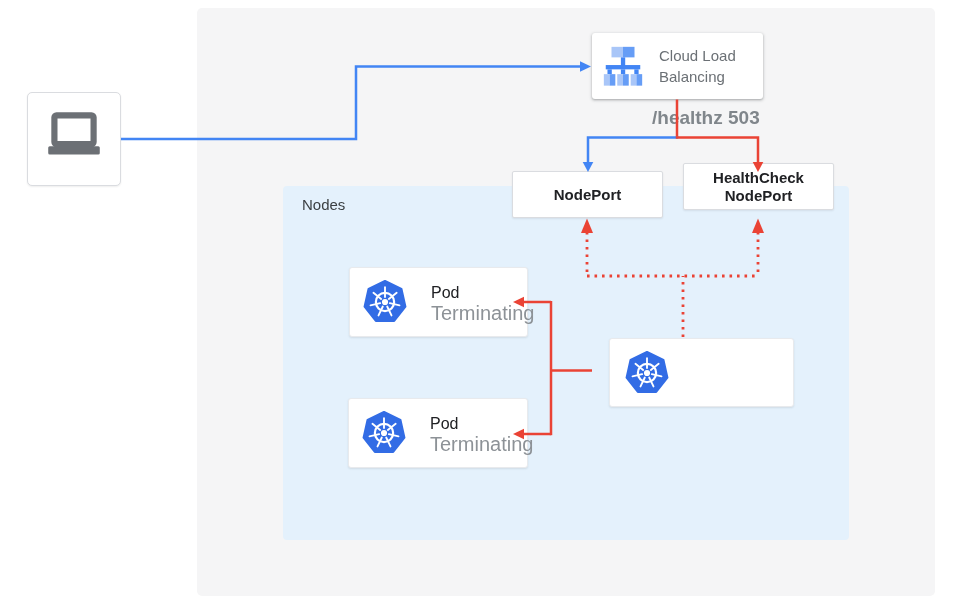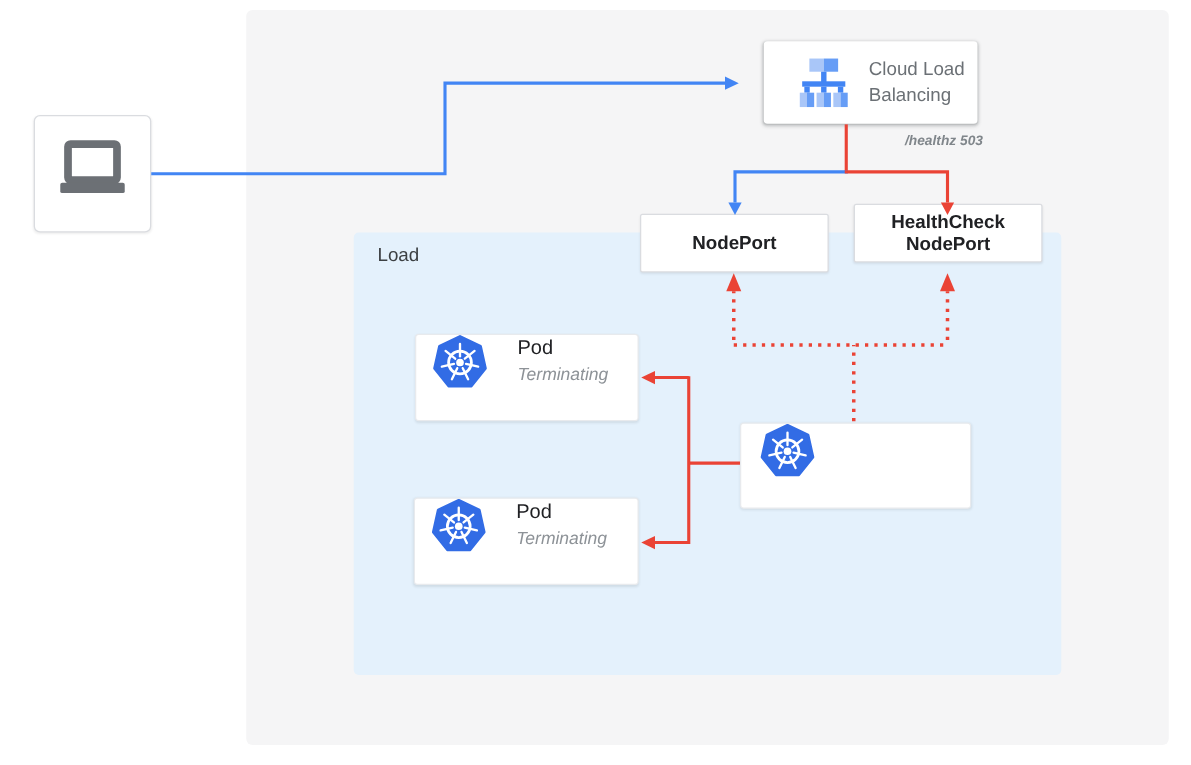--- a/index.html
+++ b/index.html
@@ -15,41 +15,41 @@
 
   .box { position:absolute; background:#ffffff; z-index:3; }
 
   .laptop-box { left:27px; top:92px; width:94px; height:94px;
             border:1px solid #dadce0; border-radius:5px;
             box-shadow:0 1px 2px rgba(0,0,0,.07);
             display:flex; align-items:center; justify-content:center; }
 
   .clb-box { left:592px; top:33px; width:171px; height:66px; border-radius:3px;
             box-shadow:0 1px 2px rgba(60,64,67,.28), 0 1px 3px 1px rgba(60,64,67,.14);
-            display:flex; align-items:center; gap:13px; padding-left:25px;margin-left:19px; }
+            display:flex; align-items:center; gap:13px; padding-left:8px; }
   .clb-label { font-size:15px; line-height:21px; color:var(--text-gray,#6b7075); width:92px; }
 
-  .healthz-label { position:absolute; left:724px; top:107px; z-index:4;
-            font-size:11px; font-weight:bold; color:#80868b;font-style:italic; }
+  .healthz-label { position:absolute; left:652px; top:107px; z-index:4;
+            font-size:19px; font-weight:bold; color:#80868b; }
 
   .port-box { width:151px; height:47px; border:1px solid #dadce0; border-radius:2px;
             box-shadow:0 1px 2px rgba(0,0,0,.08);
             display:flex; flex-direction:column; align-items:center; justify-content:center;
             font-weight:bold; font-size:15px; color:var(--text-dark,#202124); text-align:center; }
   .nodeport-box   { left:512px; top:171px; }
   .healthcheck-box{ left:683px; top:163px; line-height:18px; }
 
   .k8s-box { border:1px solid #e8eaed; border-radius:3px;
             box-shadow:0 1px 2px rgba(60,64,67,.12);
-            display:flex; align-items:flex-start; }
+            display:flex; align-items:center;margin-left:17px; }
   .pod-box-1 { left:332px; top:267px; width:179px; height:70px; padding-left:13px; gap:24px; }
   .pod-box-2 { left:331px; top:398px; width:180px; height:70px; padding-left:13px; gap:24px; }
   .kubeproxy-box { left:592px; top:338px; width:185px; height:69px; padding-left:15px; gap:18px; }
   .box-title { font-size:16px; line-height:21px; color:var(--text-dark,#202124); }
-  .box-sub   { font-size:14px; line-height:20px; color:var(--text-light-gray,#8d9297);font-style:italic; }
+  .box-sub   { font-size:20px; line-height:20px; color:var(--text-light-gray,#8d9297); }
 
   .icon-wrap { display:flex; align-items:center; justify-content:center; }
 
   .overlay { position:absolute; left:0; top:0; z-index:5; pointer-events:none; }
   .ln       { fill:none; stroke-width:2.5; }
   .ln.blue  { stroke:var(--blue,#4285f4); }
   .ln.red   { stroke:var(--red,#ea4335); }
   .ln.dot   { stroke-width:2.8; stroke-dasharray:2.6 4.9; }
   .ar.blue  { fill:var(--blue,#4285f4); stroke:none; }
   .ar.red   { fill:var(--red,#ea4335); stroke:none; }
@@ -77,21 +77,21 @@
       </g>
     </symbol>
   </defs>
 </svg>
 
 <div class="stage">
 
   <div class="canvas"></div>
 
   <div class="nodes-container">
-    <div class="nodes-label">Load</div>
+    <div class="nodes-label">Nodes</div>
   </div>
 
   <div class="box laptop-box">
     <span class="icon-wrap">
       <svg width="66" height="66" viewBox="0 0 64 64">
         <rect x="13" y="9" width="38" height="28" rx="2" fill="none" stroke="#6c7075" stroke-width="6"></rect>
         <rect x="7" y="39" width="50" height="8" rx="1.5" fill="#6c7075"></rect>
       </svg>
     </span>
   </div>

